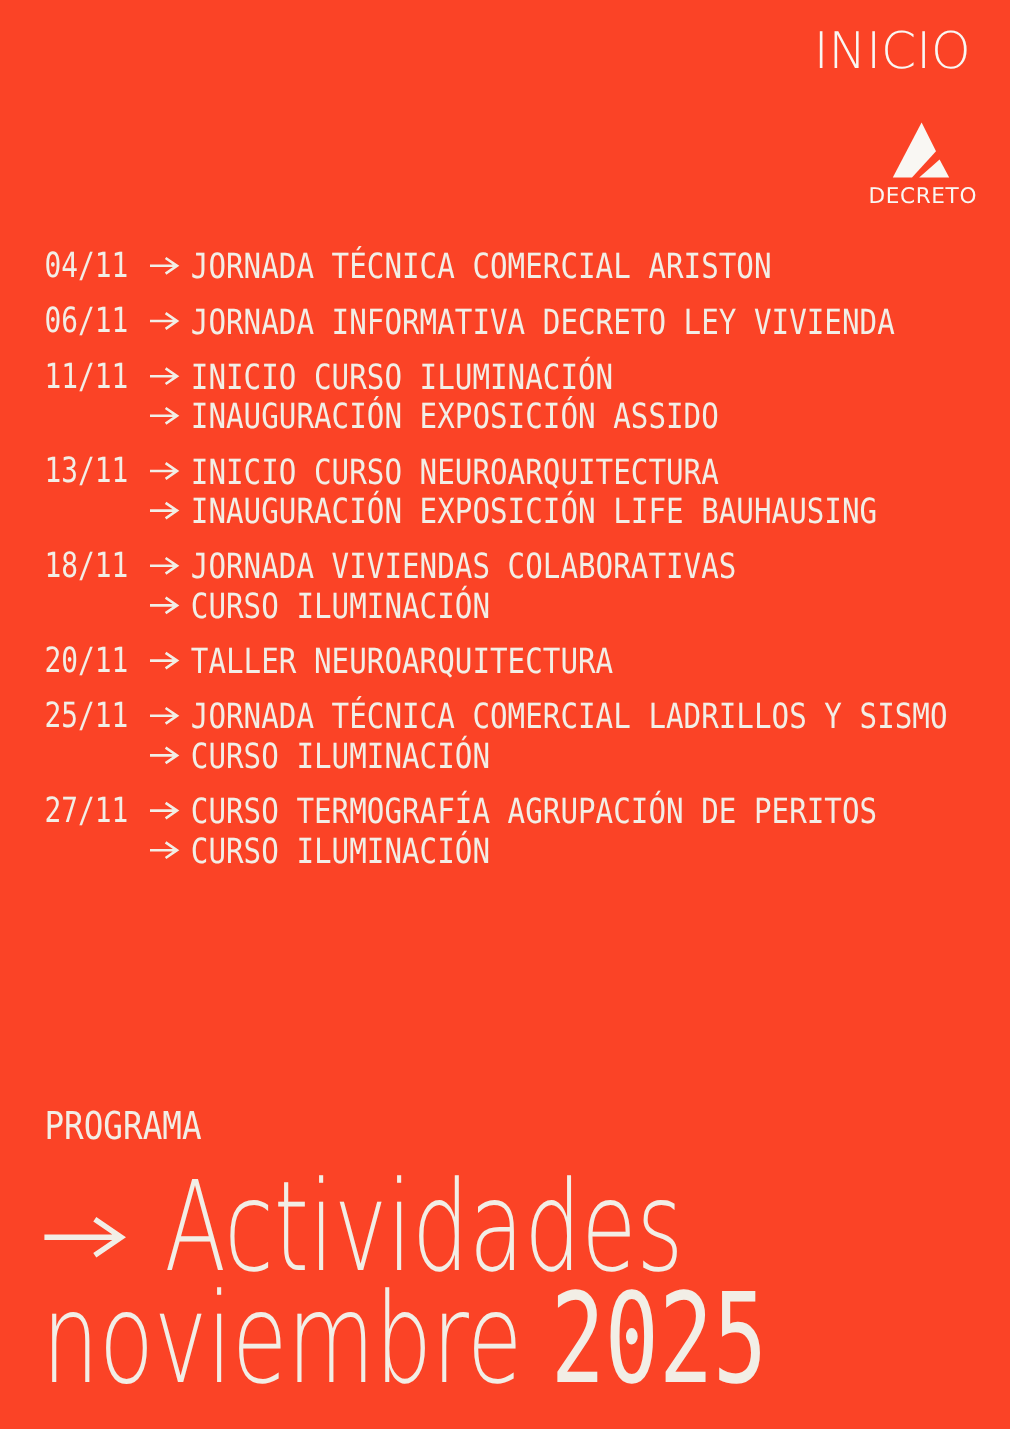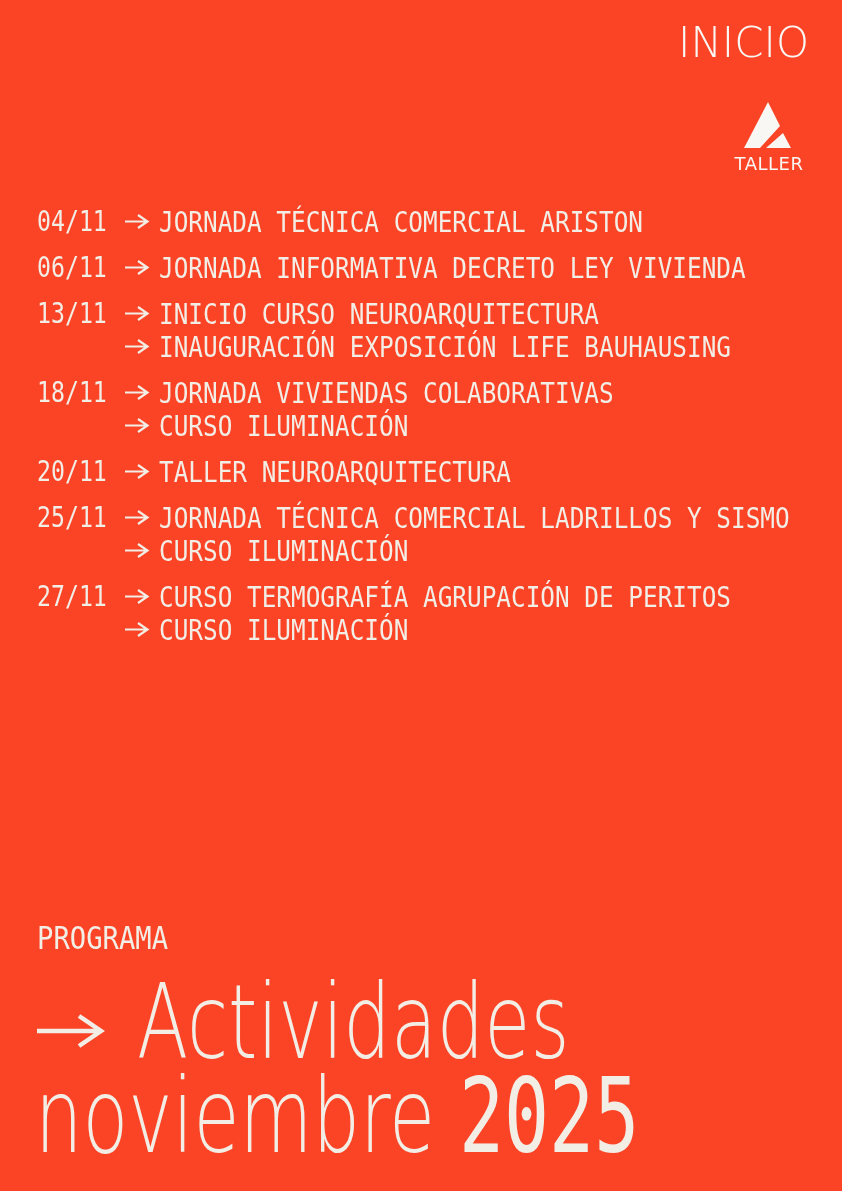--- a/index.html
+++ b/index.html
@@ -94,21 +94,21 @@
 
 <div class="poster">
 
   <div class="coamu">INICIO</div>
 
   <div class="asemas">
     <svg width="50" height="50" viewBox="0 0 50 50" aria-hidden="true">
       <polygon points="25,2 1,48 17,48 37,26" fill="var(--white)"></polygon>
       <polygon points="23,48 40,33 48,48" fill="var(--white)"></polygon>
     </svg>
-    <div class="asemas-label">TALLER</div>
+    <div class="asemas-label">DECRETO</div>
   </div>
 
   <main class="schedule" id="schedule">
     <section class="group">
       <div class="date">
           <span class="cx80">04/11</span>
         </div>
       <div class="events">
     <div class="event-line">
       <svg class="arrow" width="27" height="17" viewBox="0 0 27 17" aria-hidden="true">
@@ -126,20 +126,40 @@
       <div class="events">
     <div class="event-line">
       <svg class="arrow" width="27" height="17" viewBox="0 0 27 17" aria-hidden="true">
         <path d="M1 8.5 H23 M14 2 L23.5 8.5 L14 15" fill="none" stroke="currentColor" stroke-width="2.2"></path>
       </svg>
       <span class="event-text"><span class="cx84">JORNADA INFORMATIVA DECRETO LEY VIVIENDA</span></span>
     </div>
   </div>
     </section>
 
+    <section class="group">
+      <div class="date">
+          <span class="cx80">11/11</span>
+        </div>
+      <div class="events">
+    <div class="event-line">
+      <svg class="arrow" width="27" height="17" viewBox="0 0 27 17" aria-hidden="true">
+        <path d="M1 8.5 H23 M14 2 L23.5 8.5 L14 15" fill="none" stroke="currentColor" stroke-width="2.2"></path>
+      </svg>
+      <span class="event-text"><span class="cx84">INICIO CURSO ILUMINACIÓN</span></span>
+    </div>
+
+    <div class="event-line">
+      <svg class="arrow" width="27" height="17" viewBox="0 0 27 17" aria-hidden="true">
+        <path d="M1 8.5 H23 M14 2 L23.5 8.5 L14 15" fill="none" stroke="currentColor" stroke-width="2.2"></path>
+      </svg>
+      <span class="event-text"><span class="cx84">INAUGURACIÓN EXPOSICIÓN ASSIDO</span></span>
+    </div>
+  </div>
+    </section>
 
     <section class="group">
       <div class="date">
           <span class="cx80">13/11</span>
         </div>
       <div class="events">
     <div class="event-line">
       <svg class="arrow" width="27" height="17" viewBox="0 0 27 17" aria-hidden="true">
         <path d="M1 8.5 H23 M14 2 L23.5 8.5 L14 15" fill="none" stroke="currentColor" stroke-width="2.2"></path>
       </svg>

